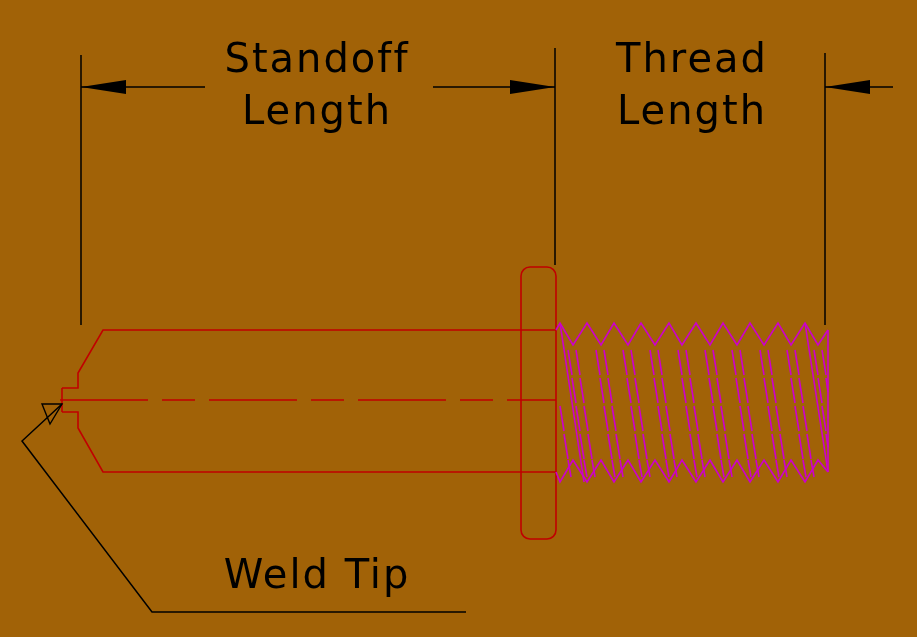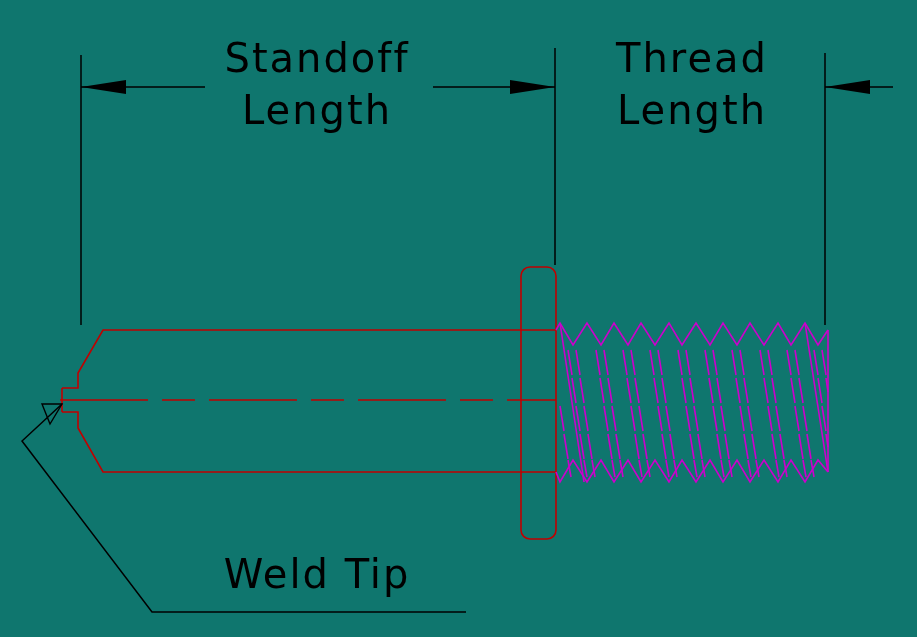--- a/index.html
+++ b/index.html
@@ -10,21 +10,21 @@
   body {
     width: 917px;
     height: 637px;
     overflow: hidden;
     font-family: "DejaVu Sans", sans-serif;
   }
   #drawing-root {
     position: relative;
     width: 917px;
     height: 637px;
-    background: #0f766e;
+    background: #a16207;
   }
   svg#cad-canvas {
     display: block;
     width: 917px;
     height: 637px;
   }
   .dim-text {
     font-family: "DejaVu Sans", sans-serif;
     font-size: 40px;
     font-weight: 400;

